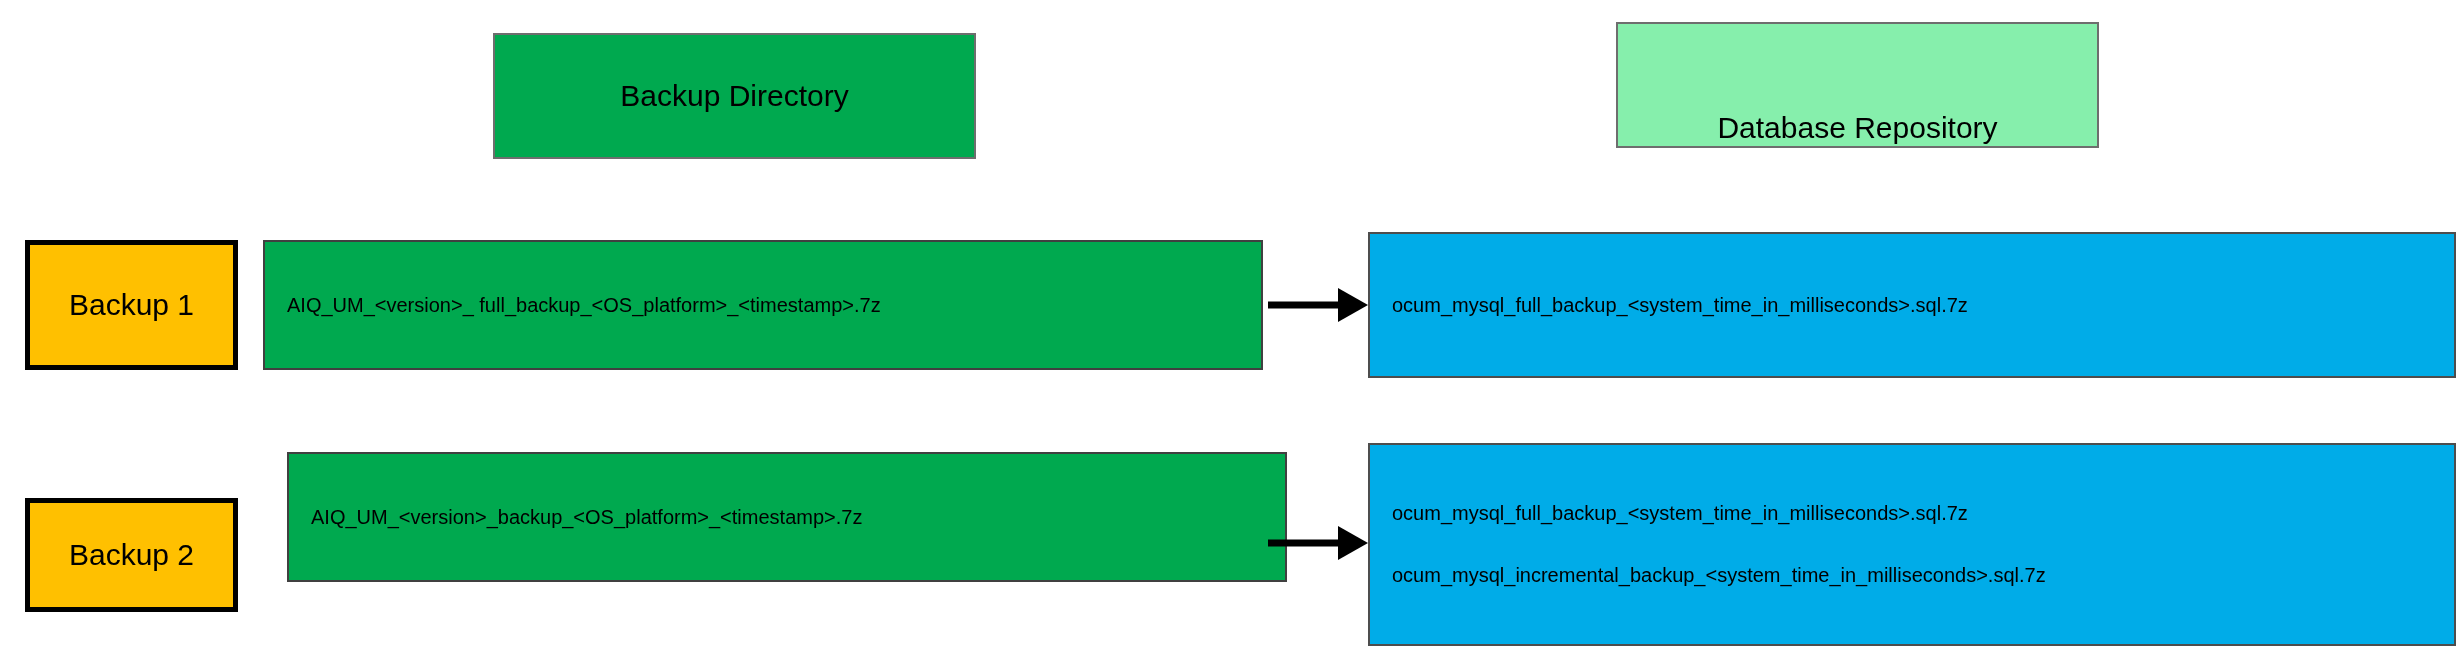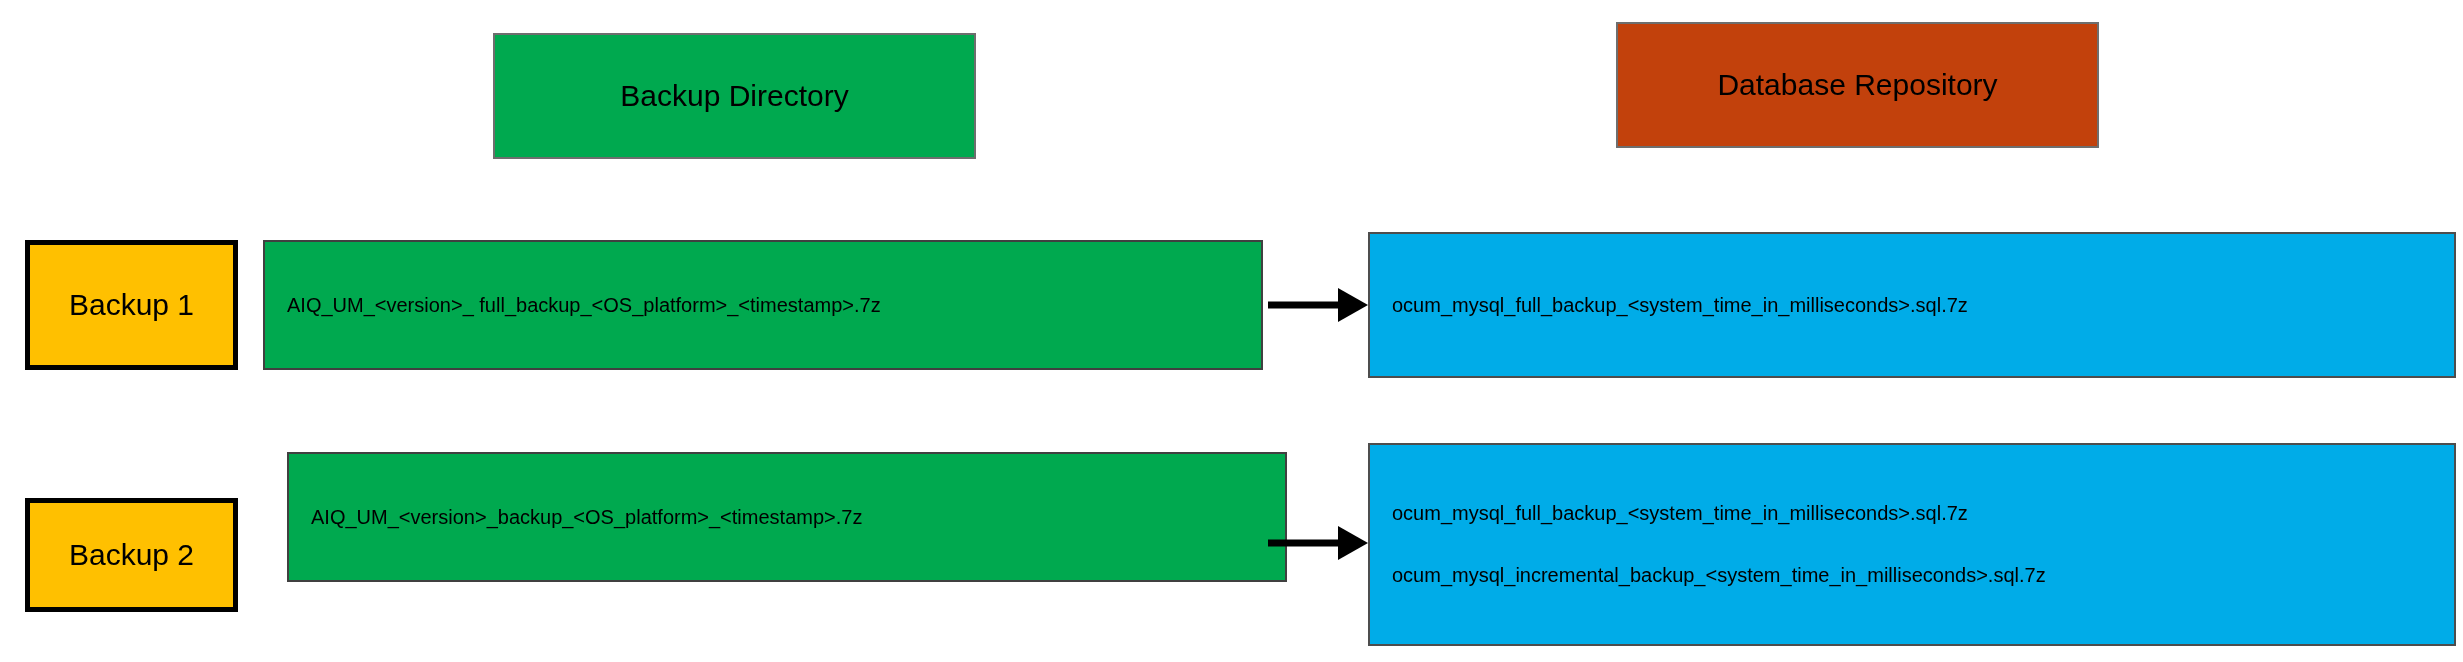--- a/index.html
+++ b/index.html
@@ -28,21 +28,21 @@
   }
 
   
   .header-box {
     justify-content: center;
     text-align: center;
     border: 2px solid #6e6e6e;
     font-size: 30px;
   }
   .header-green { background: #00a94f; }
-  .header-blue  { background: #c2410c; }
+  .header-blue  { background: #86efac; align-items: flex-end; }
 
   
   .label-box {
     justify-content: center;
     text-align: left;
     background: #ffc000;
     border: 5px solid #000000;
     font-size: 30px;
   }
 

